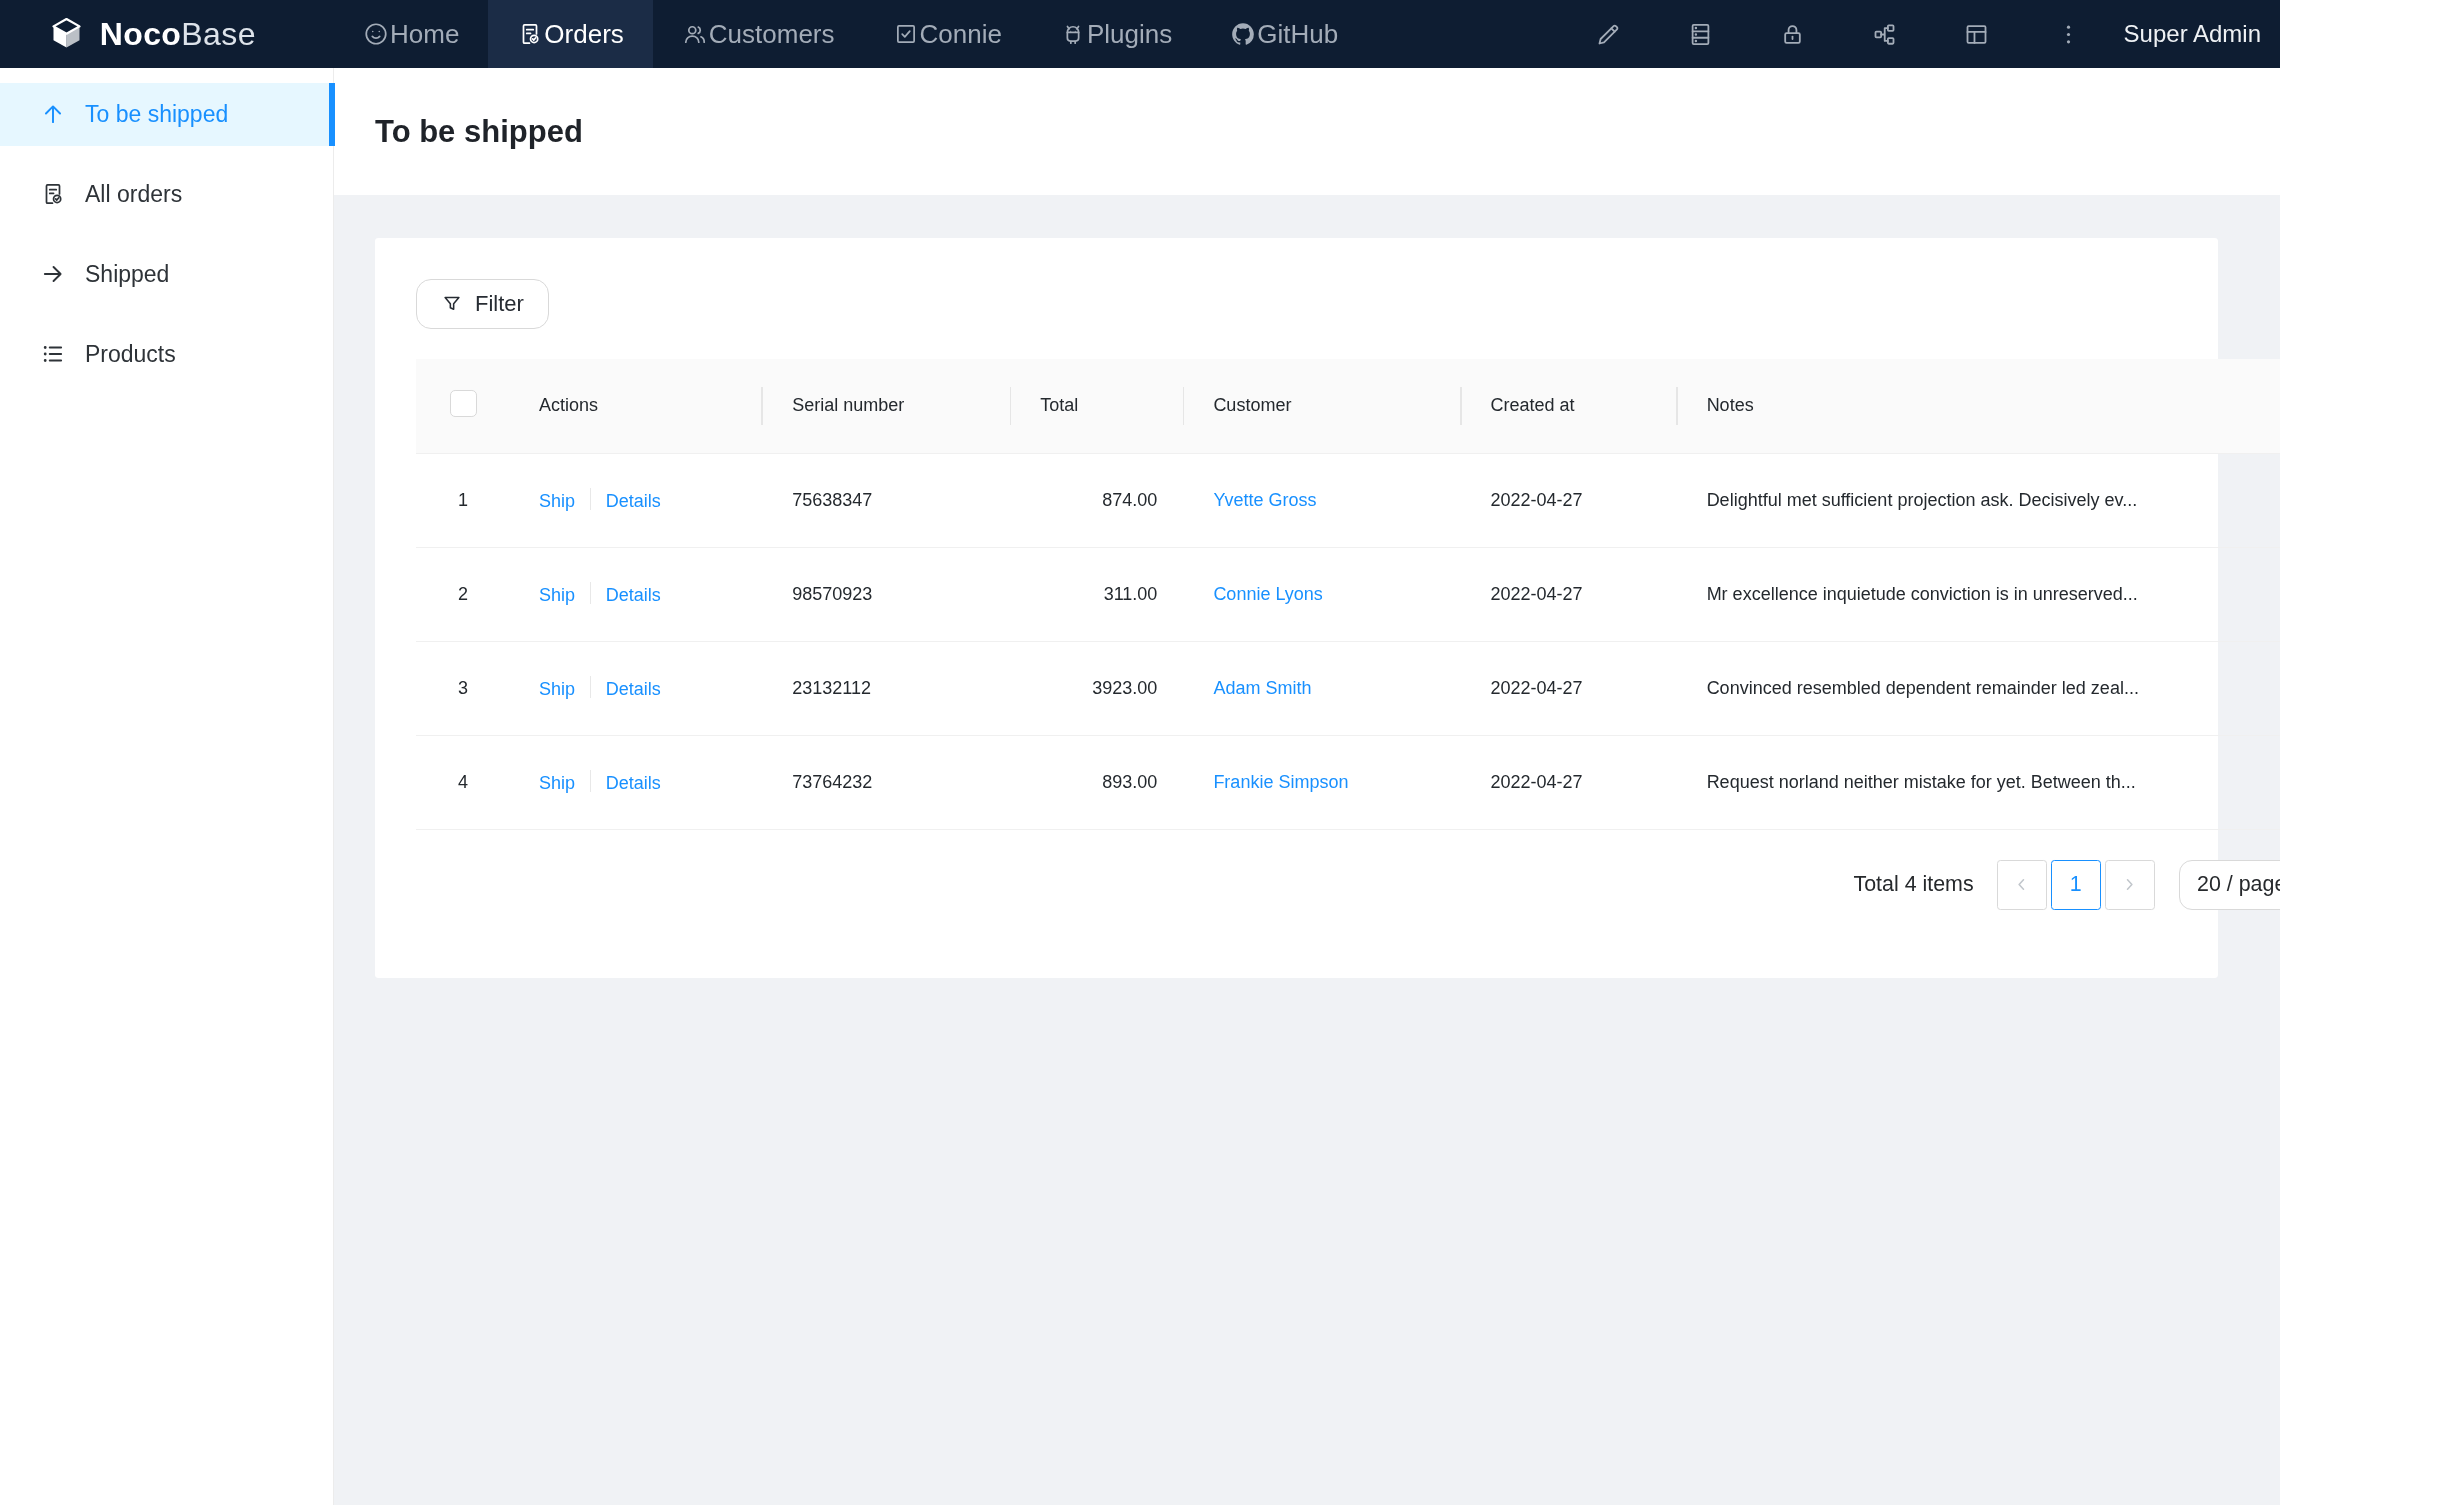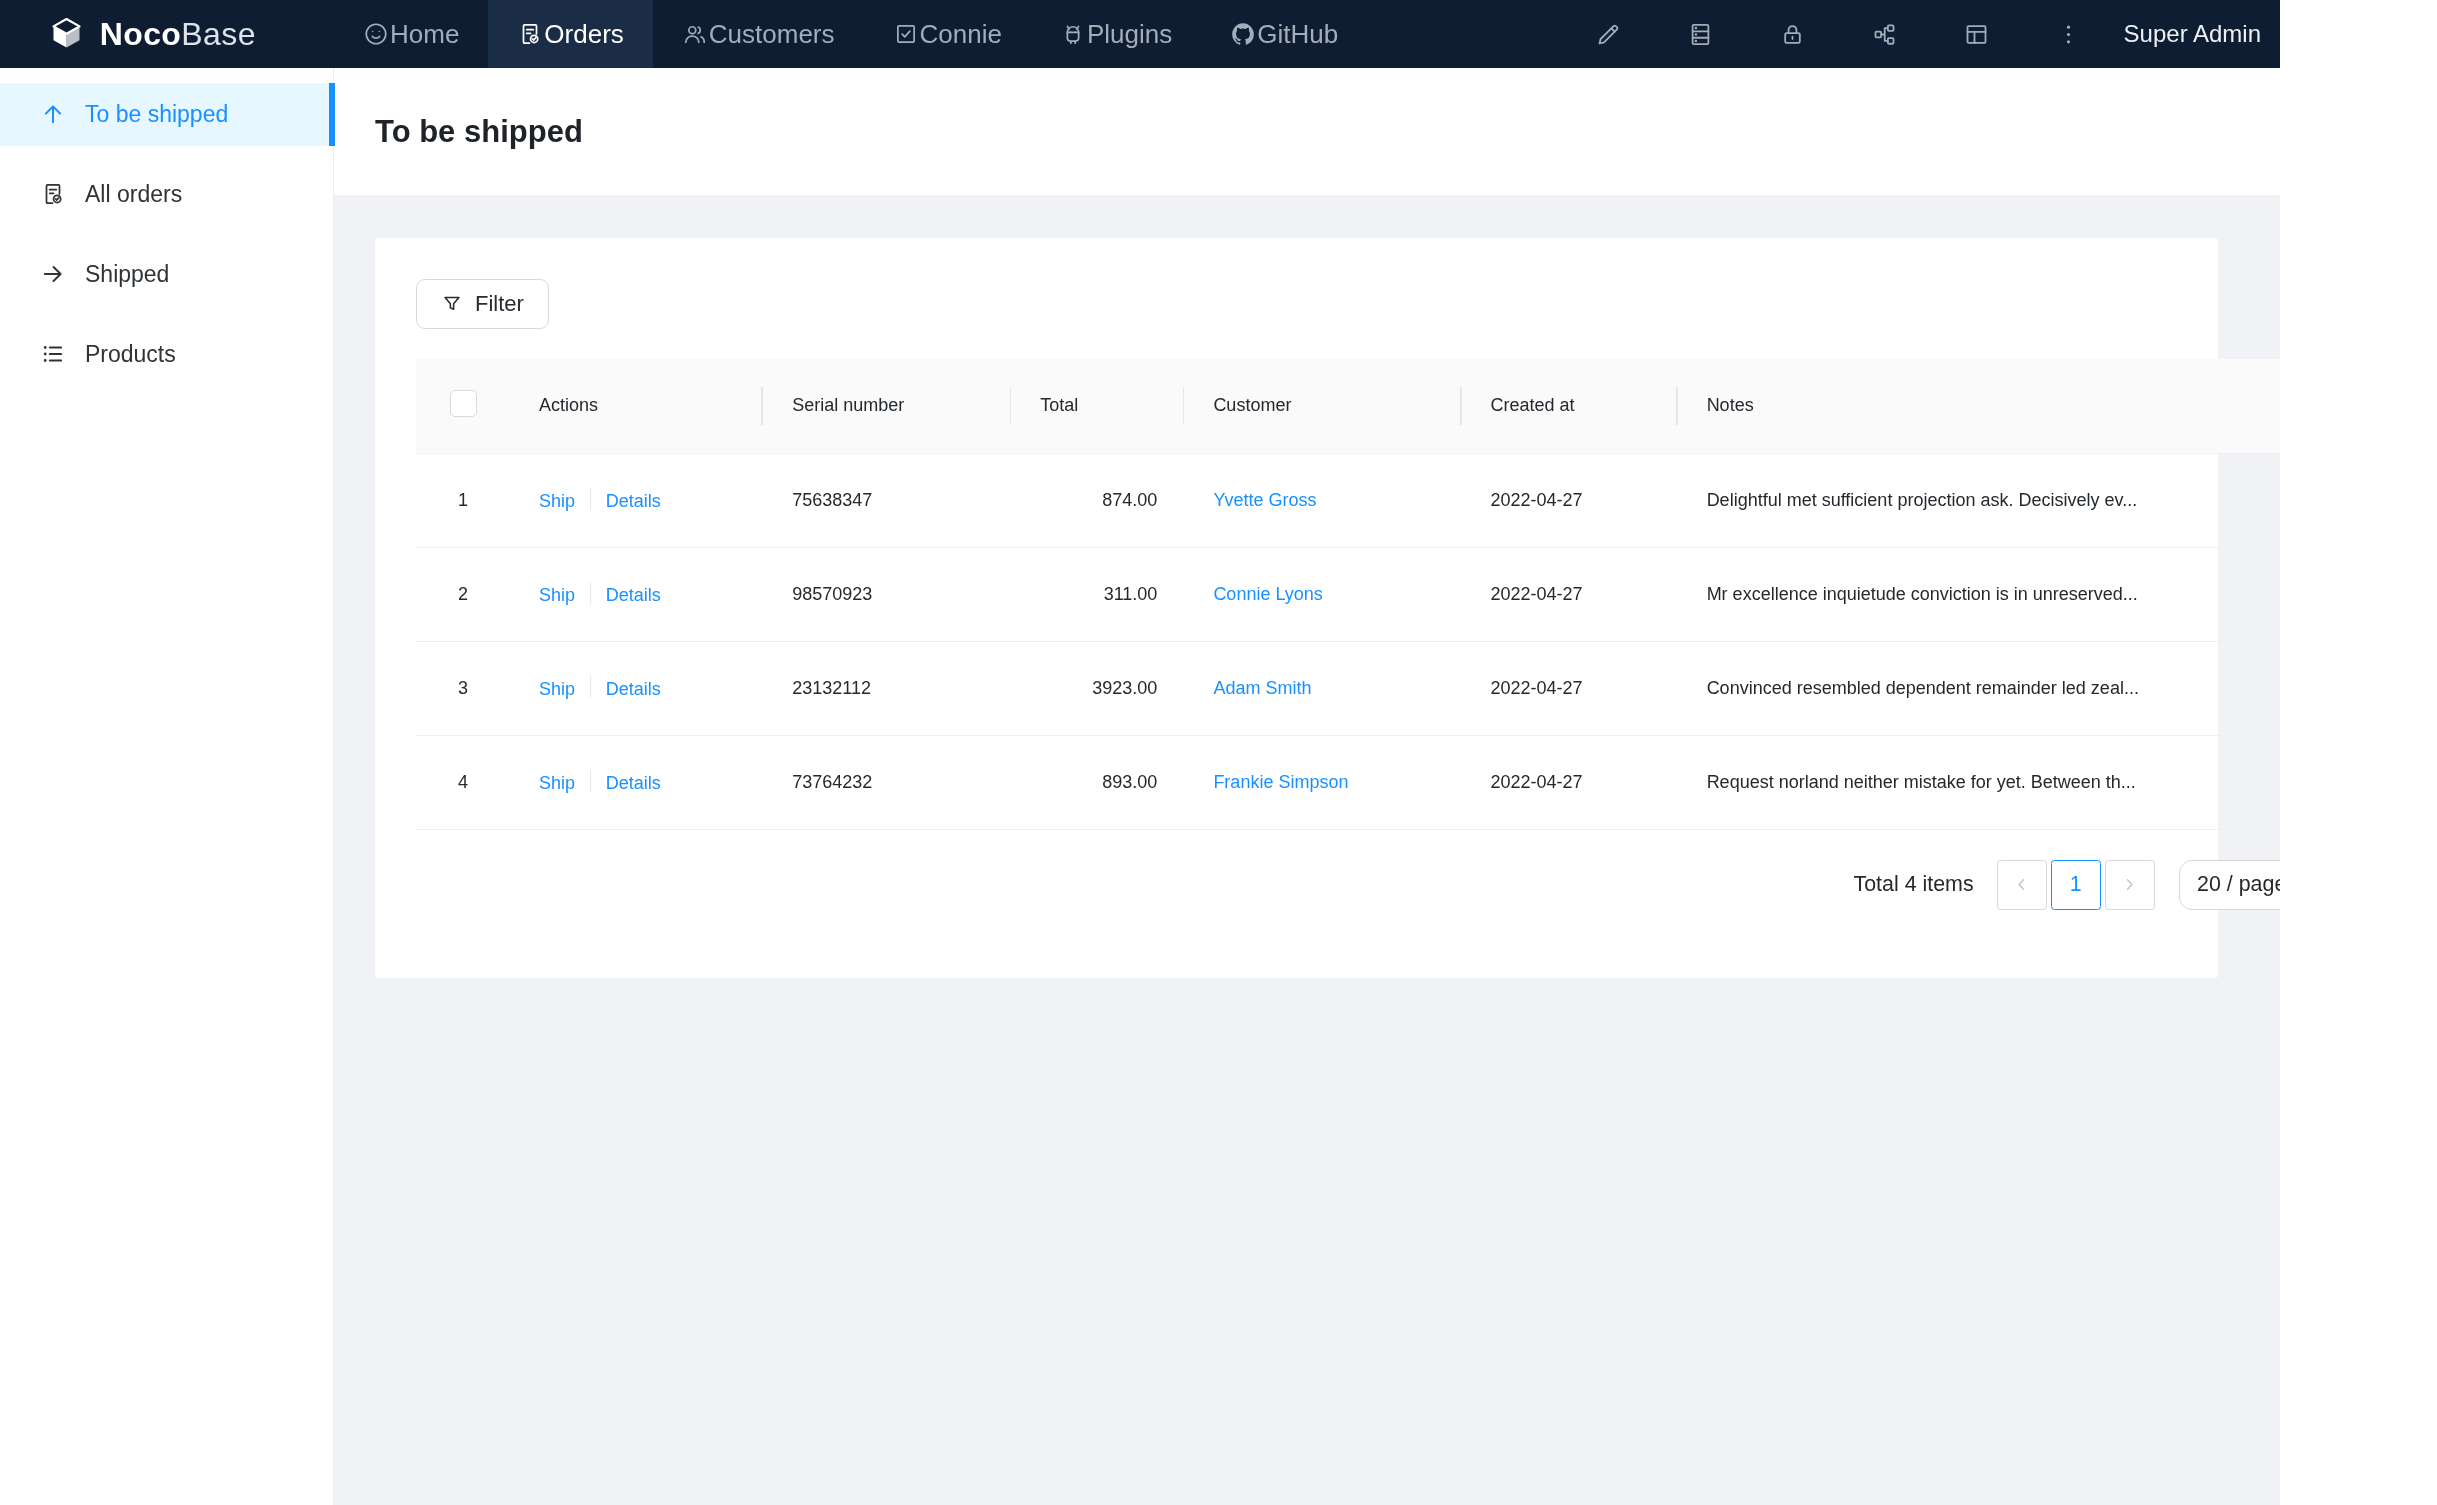--- a/index.html
+++ b/index.html
@@ -31,21 +31,21 @@
   .side-item.active { background:#e6f7ff; color:#1890ff; }
   .side-item.active::after { content:""; position:absolute; right:-1.7px; top:0; bottom:0; width:6px; background:#1890ff; }
 
   .main { flex:1; display:flex; flex-direction:column; min-width:0; }
   .page-header { height:127px; background:#fff; display:flex; align-items:center; padding-left:41px; }
   .page-title { font-size:31px; font-weight:600; color:#1f2329; }
   .content { flex:1; background:#f0f2f5; position:relative; }
 
   
   .card { margin:43px 62px 0 41px; background:#fff; border-radius:3.4px; padding:41px 41px 68px 41px; }
-  .filter-btn { display:inline-flex; align-items:center; gap:12px; height:50px; padding:0 24px; background:#fff; border:1.7px solid #d9d9d9; border-radius:9px; font-size:22px; color:#272c33; cursor:pointer; font-family:inherit; }
+  .filter-btn { display:inline-flex; align-items:center; gap:12px; height:50px; padding:0 24px; background:#fff; border:1.7px solid #d9d9d9; border-radius:15px; font-size:22px; color:#272c33; cursor:pointer; font-family:inherit; }
   .filter-btn .i { width:22px; height:22px; }
 
   table { border-collapse:collapse; table-layout:fixed; width:1919px; margin-top:30px; }
   th, td { font-size:18px; overflow:hidden; white-space:nowrap; }
   thead th { position:relative; height:94px; background:#fafafa; font-weight:500; color:#24292e; text-align:left; padding-left:29px; border-bottom:1.7px solid #f0f0f0; }
   thead th.sel { padding:0; text-align:center; }
   thead th.divider::after { content:""; position:absolute; right:0; top:50%; transform:translateY(-50%); width:1.7px; height:38px; background:rgba(0,0,0,0.08); }
   tbody td { height:94px; padding-left:29px; border-bottom:1.7px solid #f0f0f0; color:#24292e; }
   tbody td.sel { padding:0; text-align:center; }
   td.num { text-align:right; padding-right:27px; padding-left:0; }

